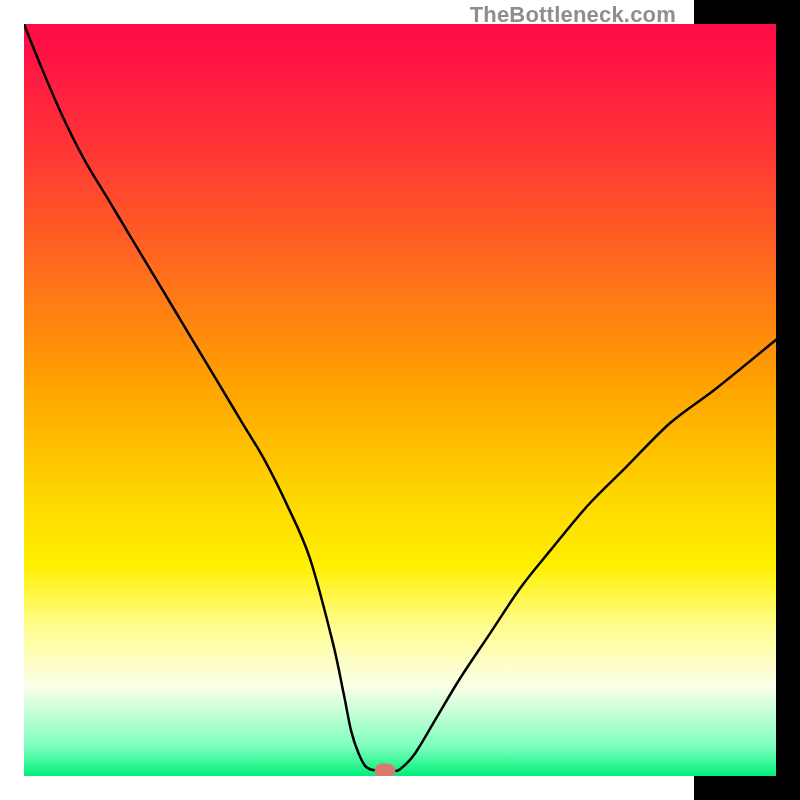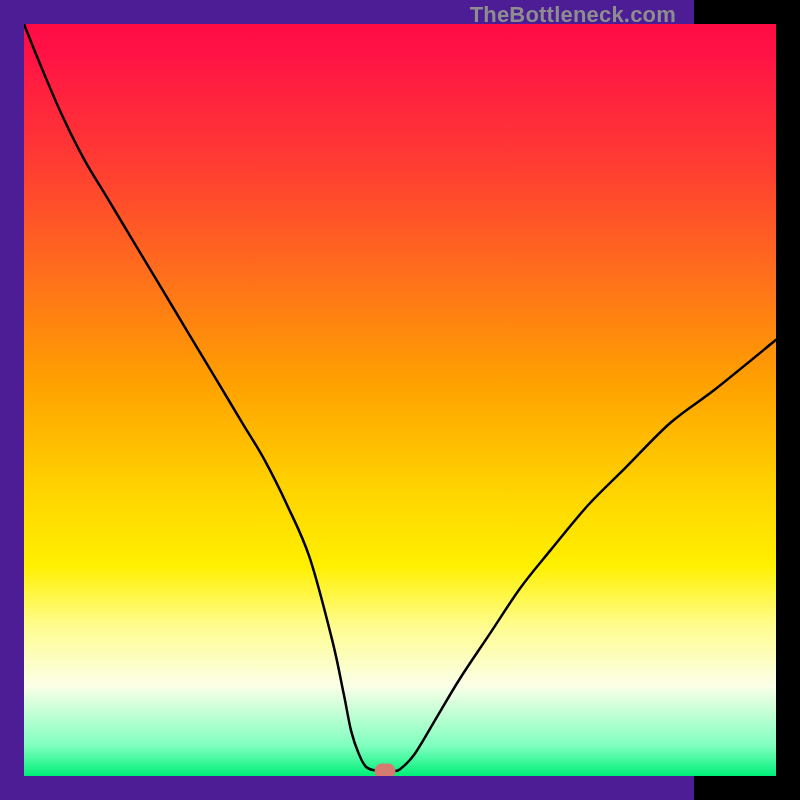--- a/index.html
+++ b/index.html
@@ -7,21 +7,21 @@
     padding: 0;
     width: 800px;
     height: 800px;
     background: #000;
     overflow: hidden;
   }
   .frame {
     position: relative;
     width: 694px;
     height: 800px;
-    background: #4c1d95;
+    background: #ffffff;
   }
   .watermark {
     position: absolute;
     top: 2px;
     right: 18px;
     font-family: Arial, Helvetica, sans-serif;
     font-size: 22px;
     font-weight: 600;
     color: #8e8e8e;
     letter-spacing: 0.2px;

